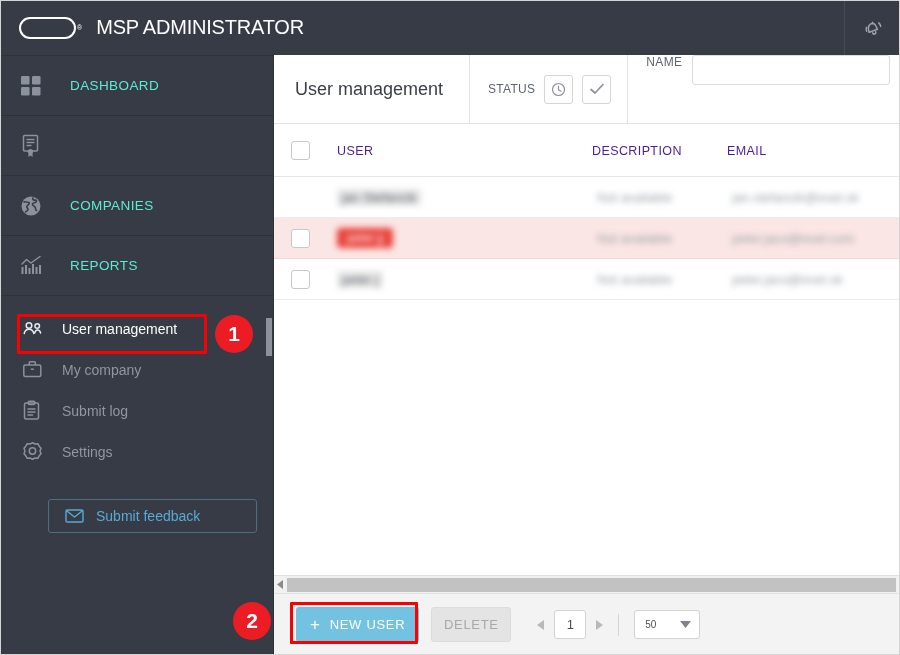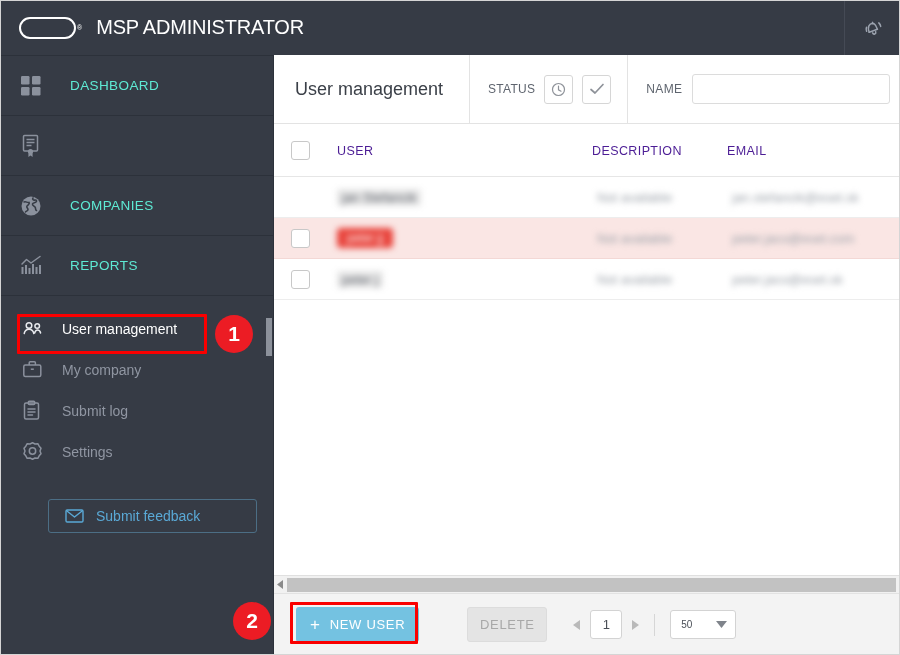--- a/index.html
+++ b/index.html
@@ -243,21 +243,21 @@
     border: 1px solid #d6d6d6;
     border-radius: 3px;
     background: #ffffff;
     display: flex;
     align-items: center;
     justify-content: center;
     cursor: pointer;
   }
   .mh-name {
     display: flex;
-    align-items: center;
+    align-items: flex-start;
     padding-left: 18px;
     gap: 10px;
     flex: 1 1 auto;
   }
   .mh-name .lbl {
     font-size: 12px;
     color: #5e646e;
     letter-spacing: 0.3px;
   }
   .name-input {
@@ -399,21 +399,20 @@
     min-width: 80px;
     background: #e4e4e4;
     color: #a8a8a8;
     border: 1px solid #dcdcdc;
     border-radius: 3px;
     font-family: "Liberation Sans", sans-serif;
     font-size: 13px;
     letter-spacing: 0.7px;
     cursor: default;
     padding: 0 8px;
-    margin-left: 36px;
   }
   .pager { display: flex; align-items: center; gap: 9px; margin-left: 14px; }
   .pg-arrow { cursor: pointer; display: flex; align-items: center; }
   .pg-input {
     width: 32px;
     height: 29px;
     border: 1px solid #d3d3d3;
     border-radius: 3px;
     background: #ffffff;
     text-align: center;

